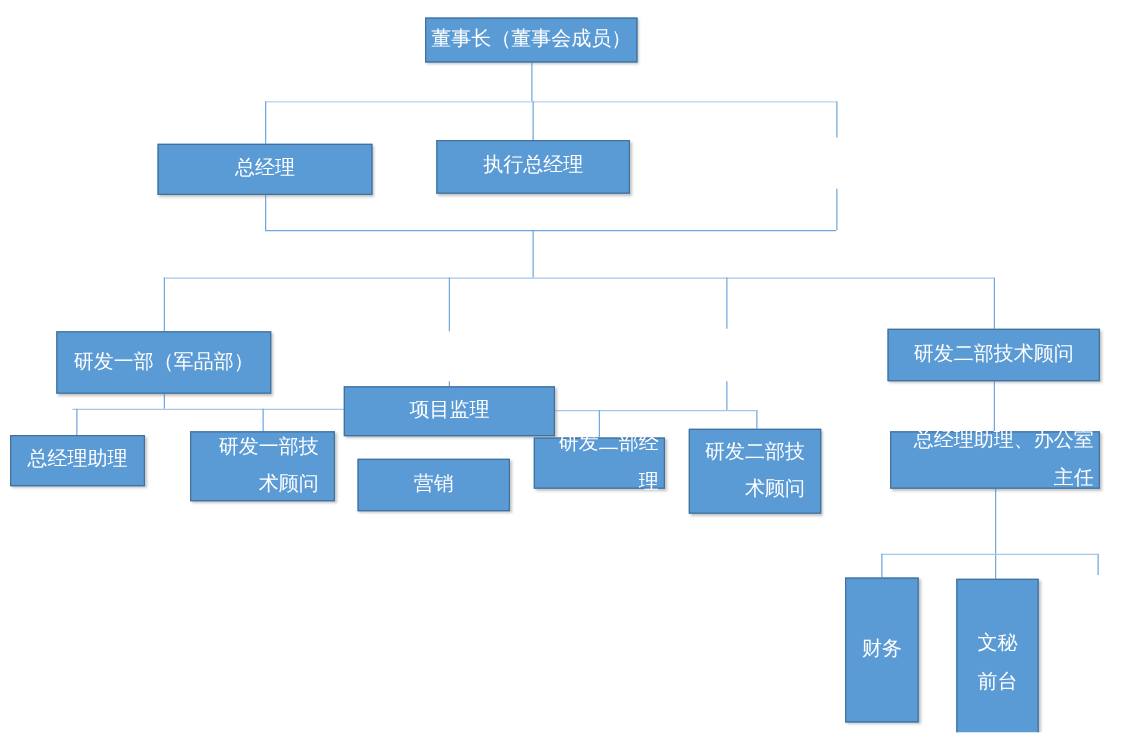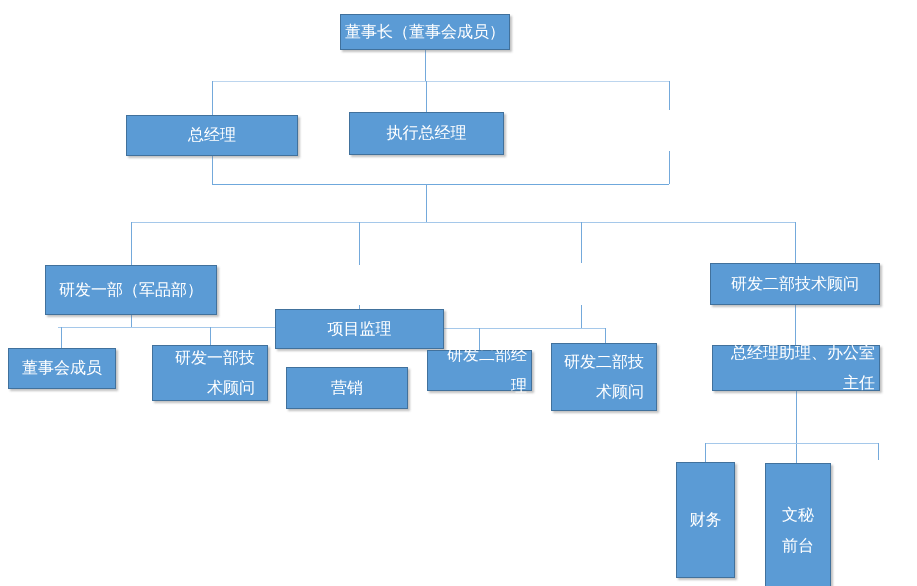--- a/index.html
+++ b/index.html
@@ -72,21 +72,21 @@
 
   <div class="node" style="left:340px; top:14px;  width:170px; height:36px;">董事长（董事会成员）</div>
 
   <div class="node" style="left:126px; top:115px; width:172px; height:41px;">总经理</div>
   <div class="node" style="left:349px; top:112px; width:155px; height:43px;">执行总经理</div>
 
   <div class="node" style="left:45px;  top:265px; width:172px; height:50px;">研发一部（军品部）</div>
   <div class="node" style="left:275px; top:265px; width:169px; height:40px;margin-top:44px;">项目监理</div>
   <div class="node" style="left:710px; top:263px; width:170px; height:42px;">研发二部技术顾问</div>
 
-  <div class="node" style="left:8px;   top:348px; width:108px; height:41px;">董事会成员</div>
+  <div class="node" style="left:8px;   top:348px; width:108px; height:41px;">总经理助理</div>
   <div class="node tight" style="left:152px; top:345px; width:116px; height:56px;">研发一部技术顾问</div>
   <div class="node" style="left:286px; top:367px; width:122px; height:42px;">营销</div>
   <div class="node" style="left:427px; top:350px; width:105px; height:41px;">研发二部经理</div>
   <div class="node tight" style="left:551px; top:343px; width:106px; height:68px;">研发二部技术顾问</div>
   <div class="node" style="left:712px; top:345px; width:168px; height:46px;">总经理助理、办公室主任</div>
 
   <div class="node" style="left:676px; top:462px; width:59px; height:116px;">财务</div>
   <div class="node tight2" style="left:765px; top:463px; width:66px; height:135px;">文秘前台</div>
 
 </div>

